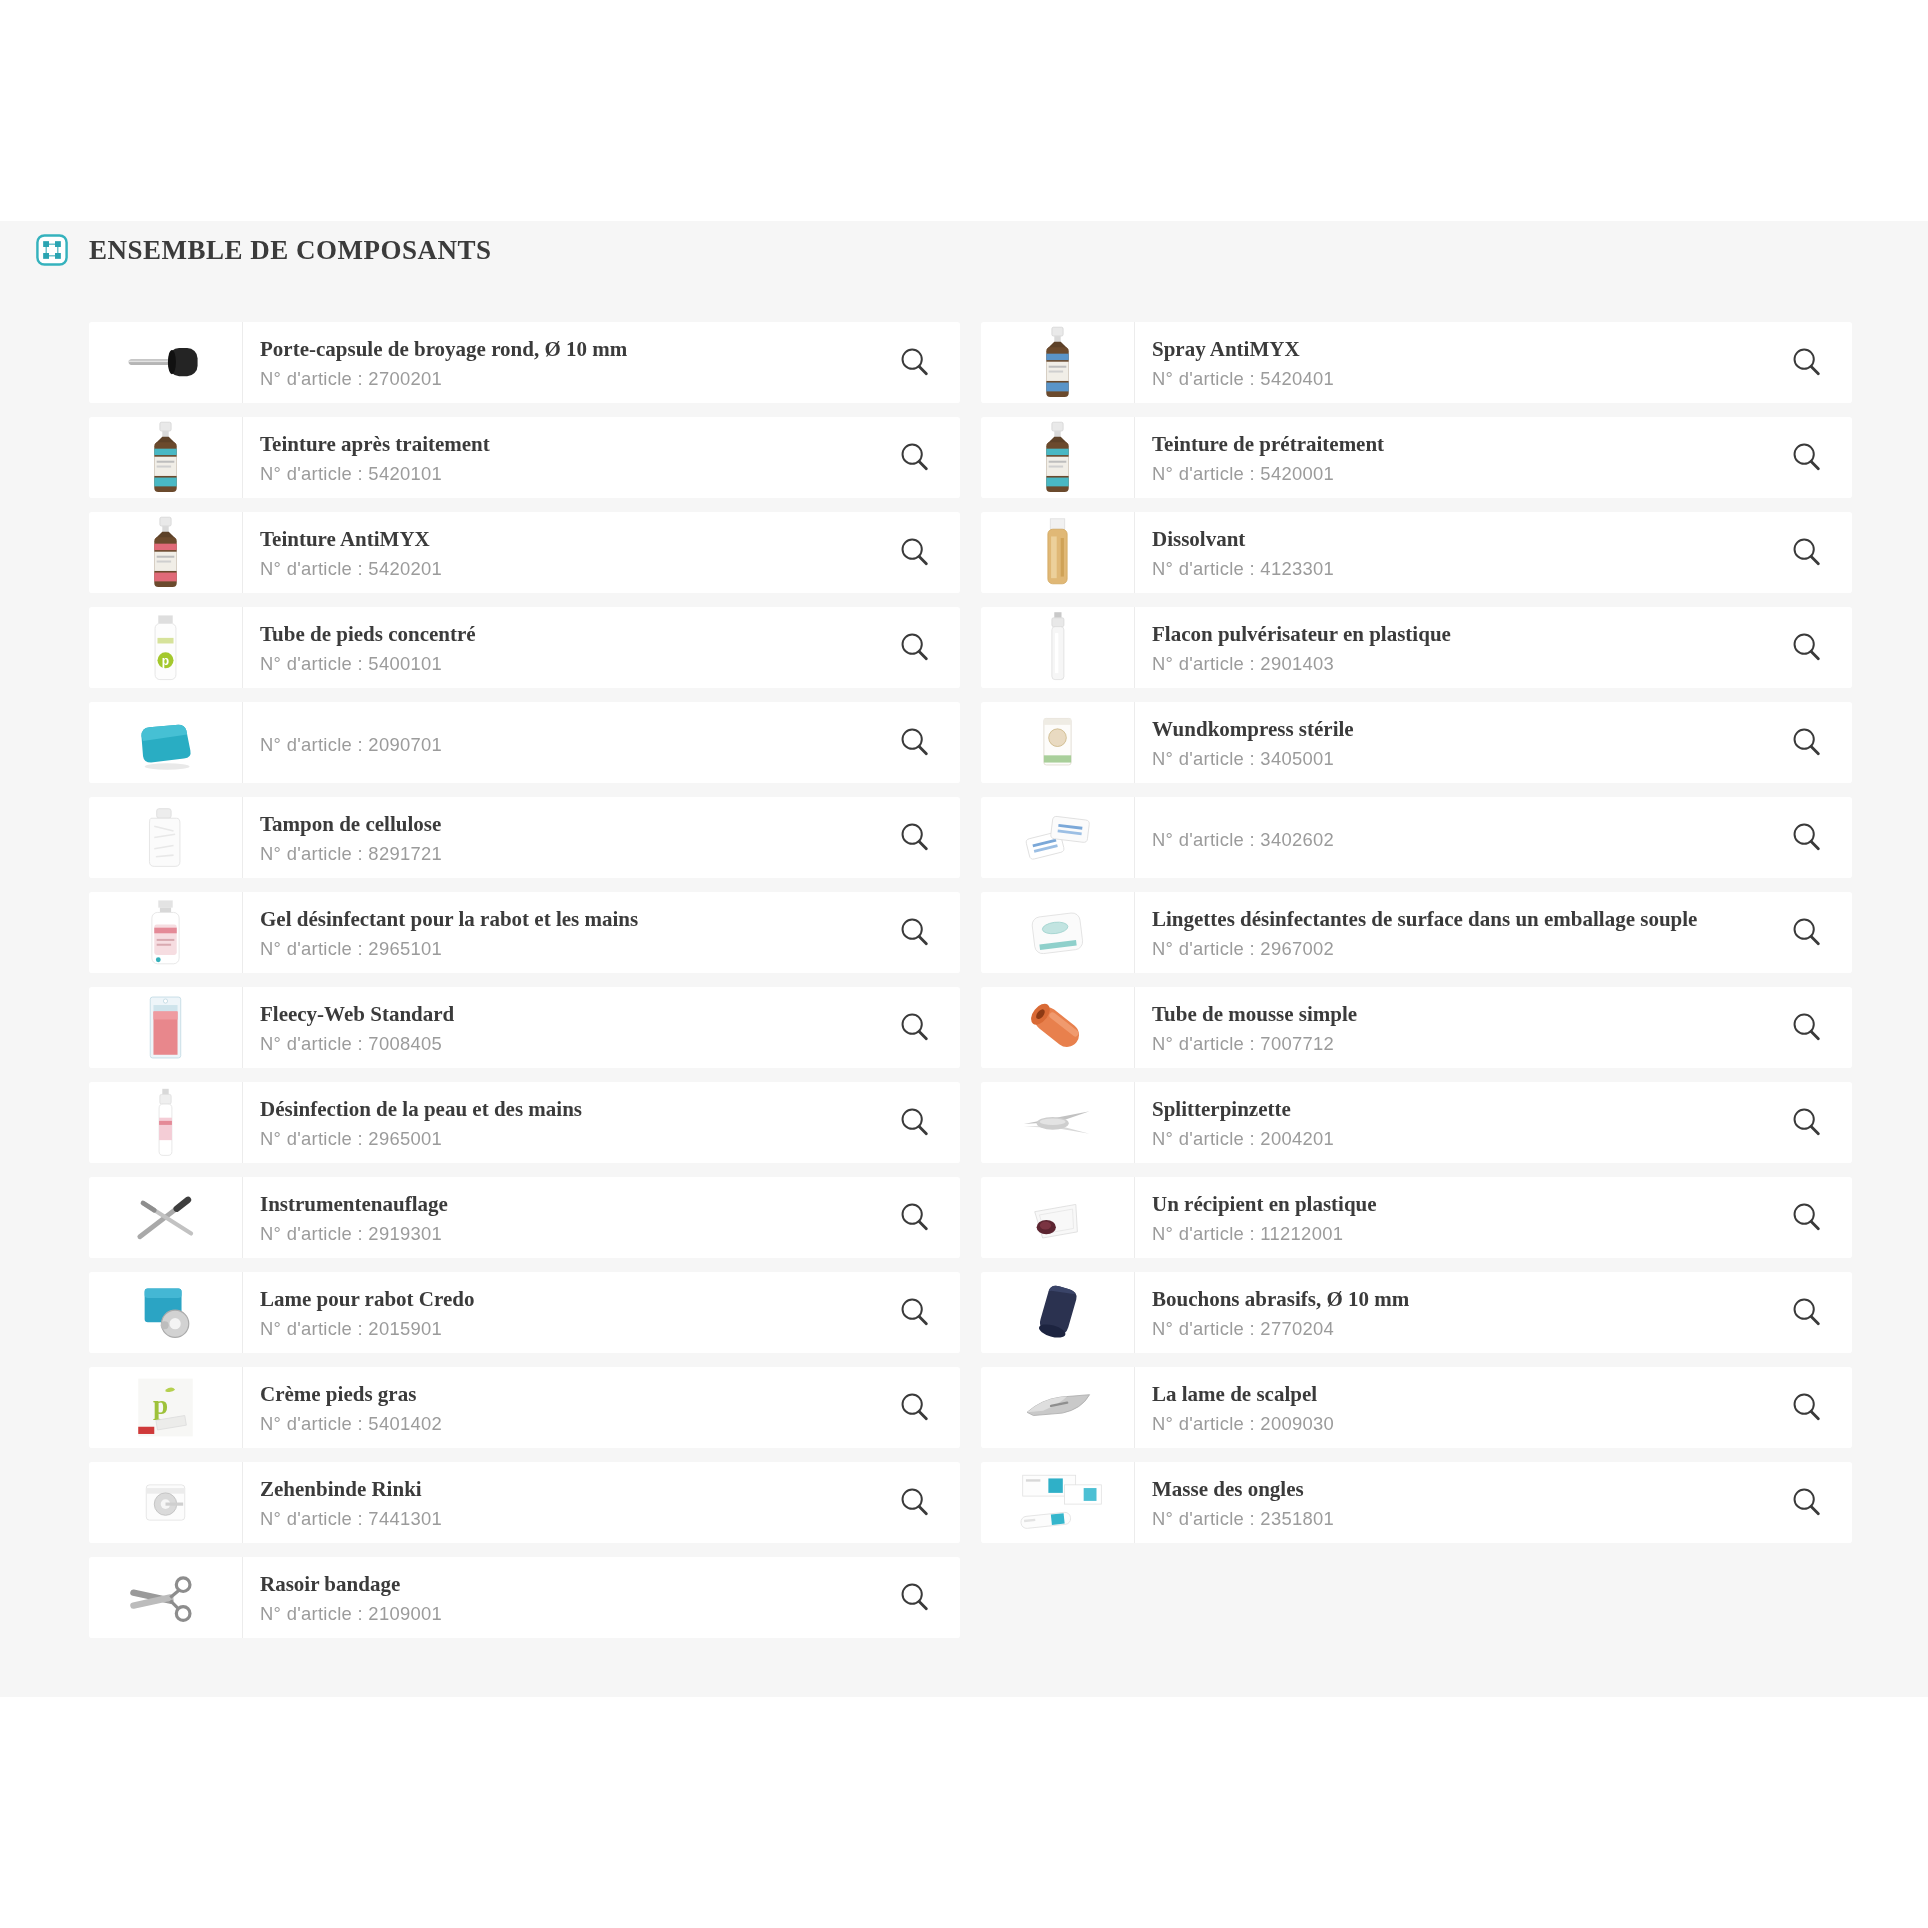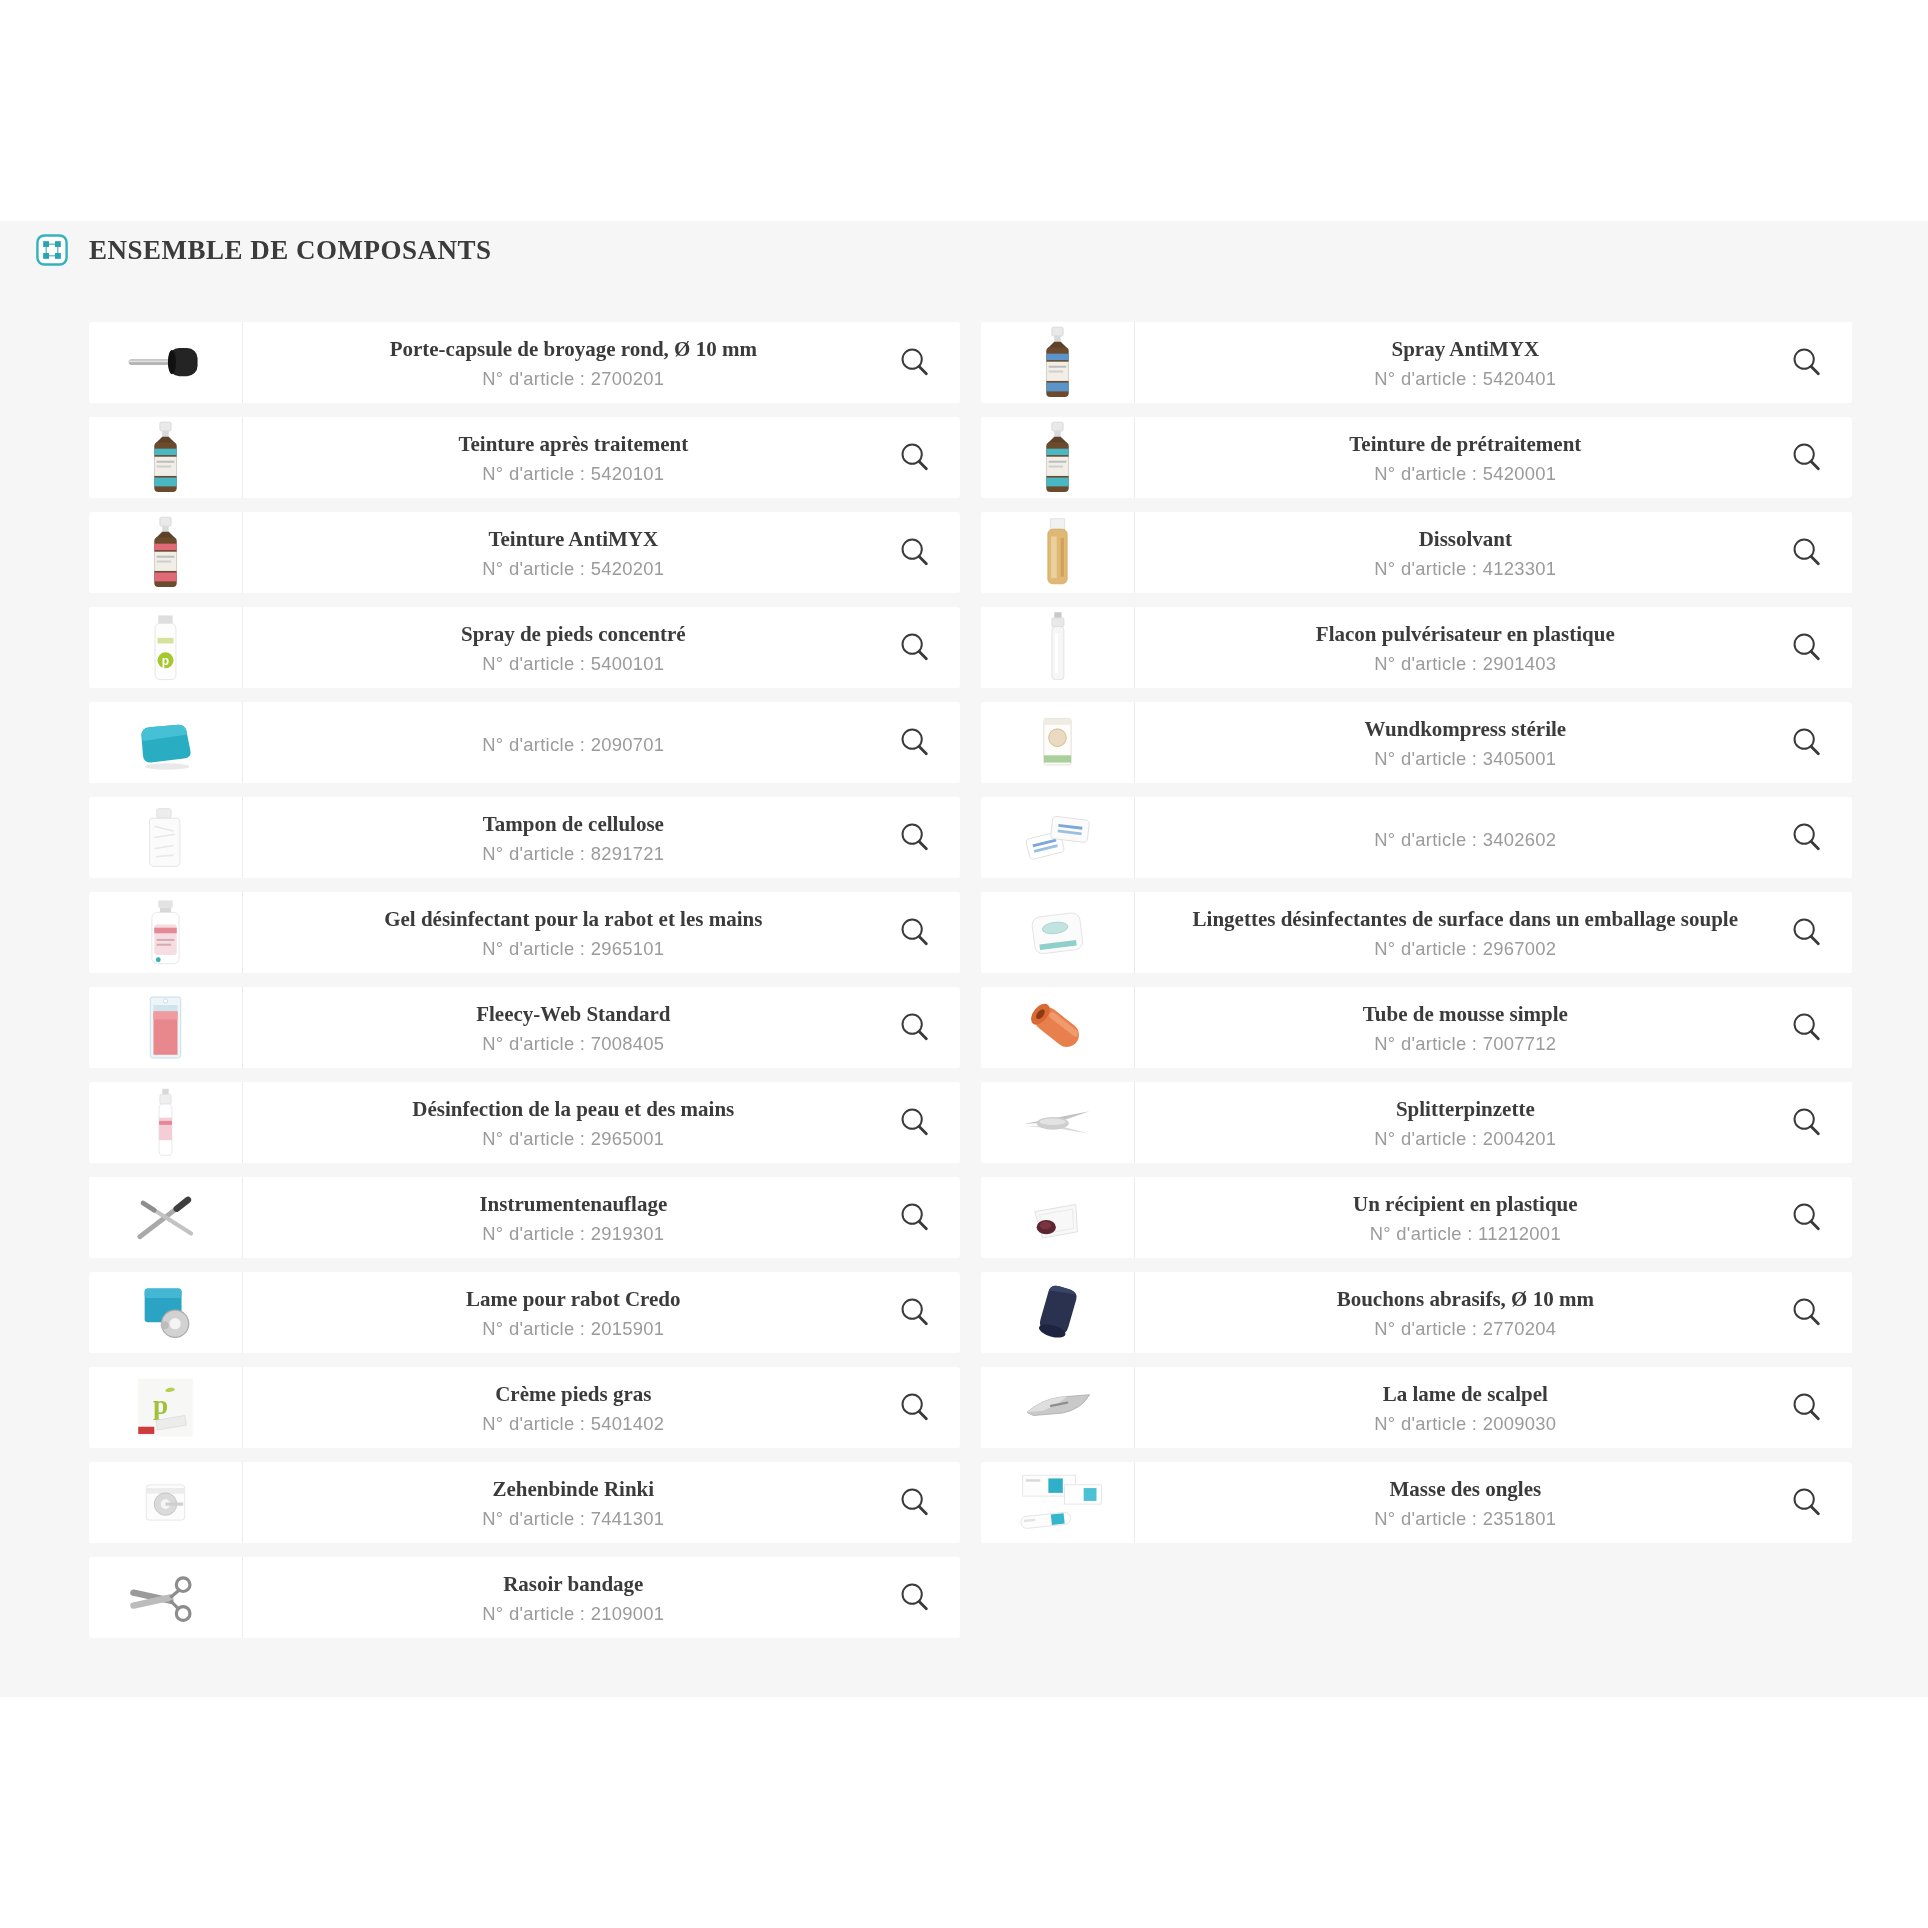--- a/index.html
+++ b/index.html
@@ -42,21 +42,20 @@
     font-weight: bold;
     letter-spacing: 0.5px;
     color: var(--title-color, #3c3c3c);
     margin: 0;
   }
   .columns {
     display: flex;
     gap: 21px;
     margin: 56px 76px 0 89px;
     align-items: flex-start;
-    text-align: center;
   }
   .col {
     flex: 1;
     min-width: 0;
   }
   .card {
     display: flex;
     align-items: center;
     background: var(--card-bg, #ffffff);
     border-radius: 2.8px;
@@ -212,21 +211,21 @@
     <div class="thumb">
               <svg viewBox="0 0 96 96">
                 <rect x="39" y="8" width="18" height="10" fill="#dedede"></rect>
                 <rect x="35" y="18" width="26" height="70" rx="6" fill="#fdfdfd" stroke="#e1e1e1"></rect>
                 <rect x="38" y="36" width="20" height="7" fill="#d6e29a"></rect>
                 <circle cx="48" cy="64" r="10" fill="#a4c82d"></circle>
                 <text x="48" y="70" font-size="15" font-weight="bold" fill="#ffffff" text-anchor="middle" font-family="Liberation Sans,sans-serif">p</text>
               </svg>
             </div>
     <div class="info">
-      <div class="p-title">Spray de pieds concentré</div>
+      <div class="p-title">Tube de pieds concentré</div>
       <div class="p-article">N° d'article : 5400101</div>
     </div>
     <button class="mag-btn">
       <span style="display:inline-flex">
         <svg viewBox="0 0 36 36">
           <circle cx="15" cy="14" r="10.2" fill="none" stroke="#3a3a3a" stroke-width="2.1"></circle>
           <line x1="22.4" y1="21.6" x2="30" y2="29.4" stroke="#3a3a3a" stroke-width="3" stroke-linecap="round"></line>
         </svg>
       </span>
     </button>

